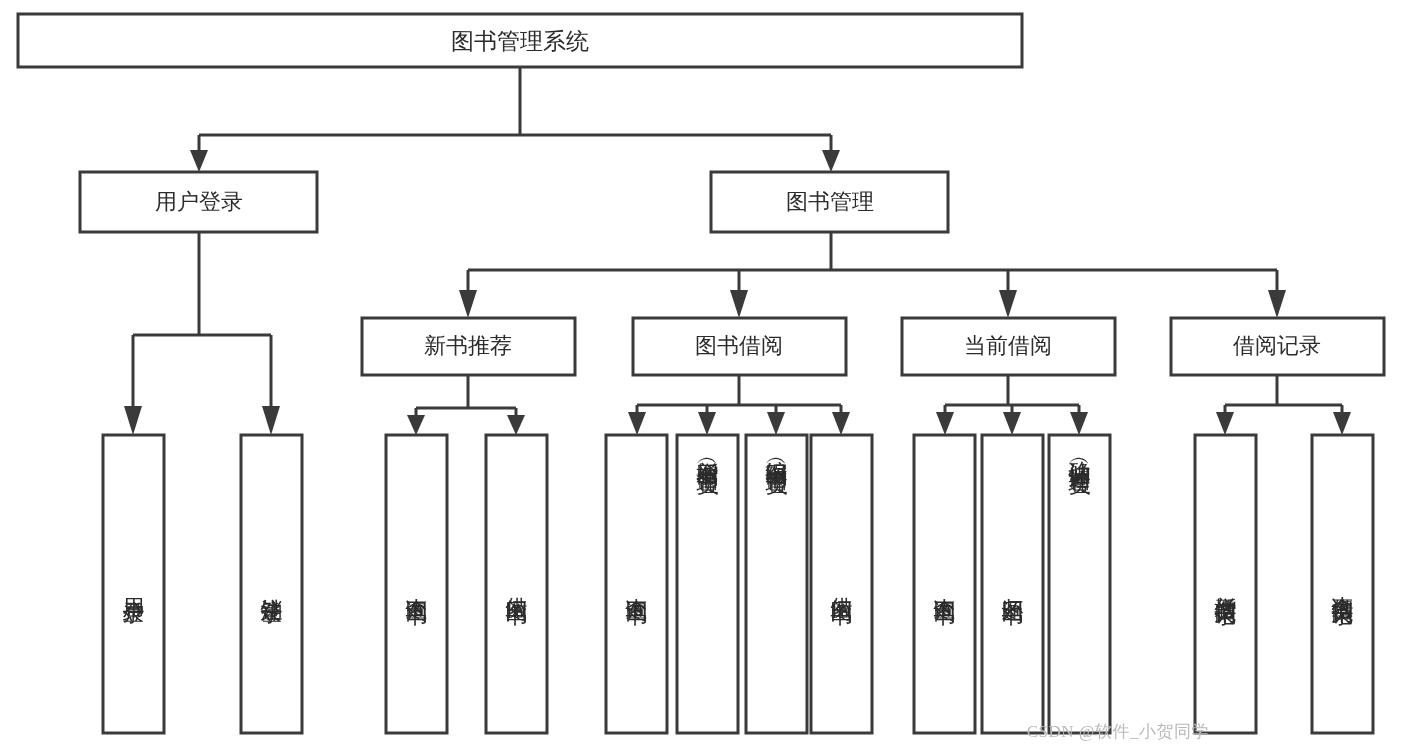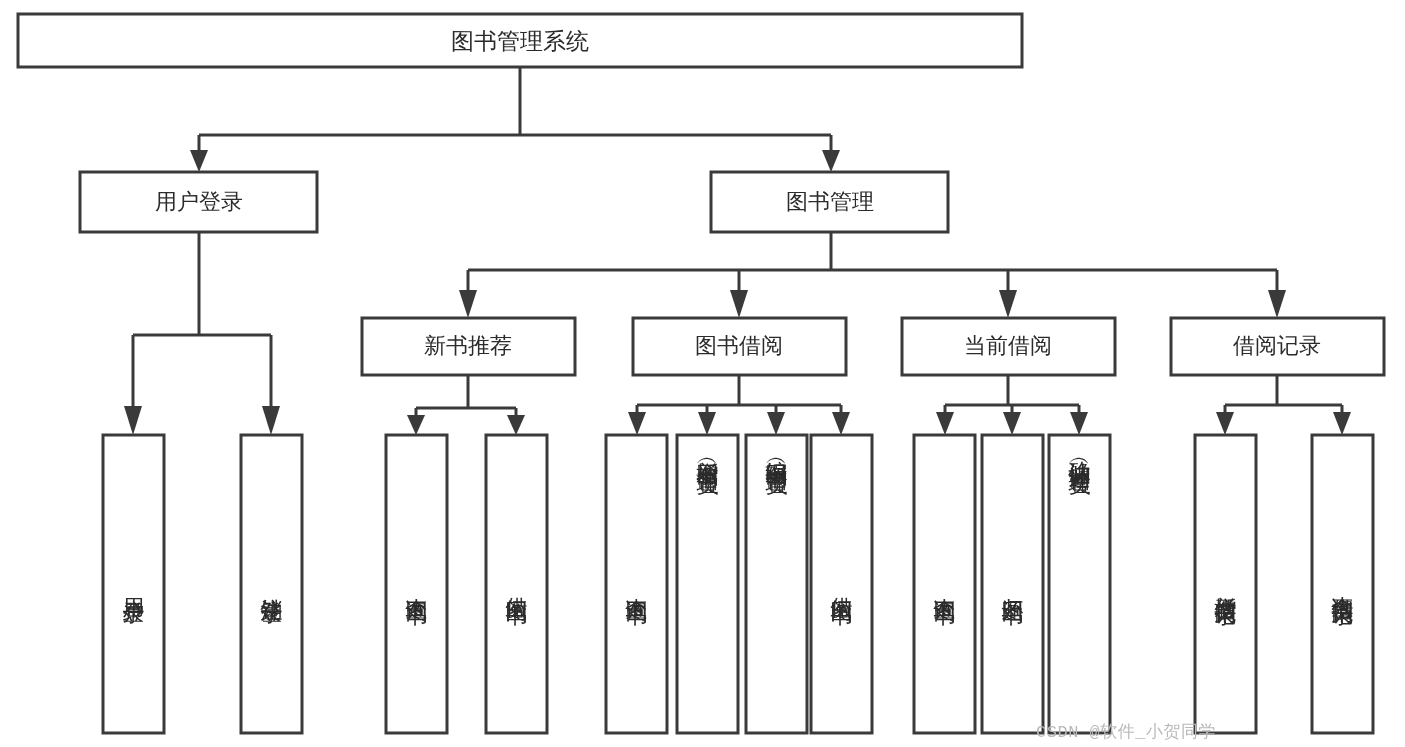--- a/index.html
+++ b/index.html
@@ -77,23 +77,23 @@
     font-family: "DejaVu Sans", "Liberation Sans", sans-serif;
     font-size: 22px;
     line-height: 1.28;
     letter-spacing: 2px;
     color: #2b2b2b;
     white-space: nowrap;
     text-align: center;
   }
   #watermark {
     position: absolute;
-    right: 10px;
+    right: 17px;
     bottom: 4px;
-    font-family: Liberation Mono, monospace;
+    font-family: Liberation Serif, serif;
     font-size: 17px;
     color: #b9b9b9;
     letter-spacing: 0.5px;
     user-select: none;
   }
 </style>
 </head>
 <body>
 
 <div id="diagram-root">

